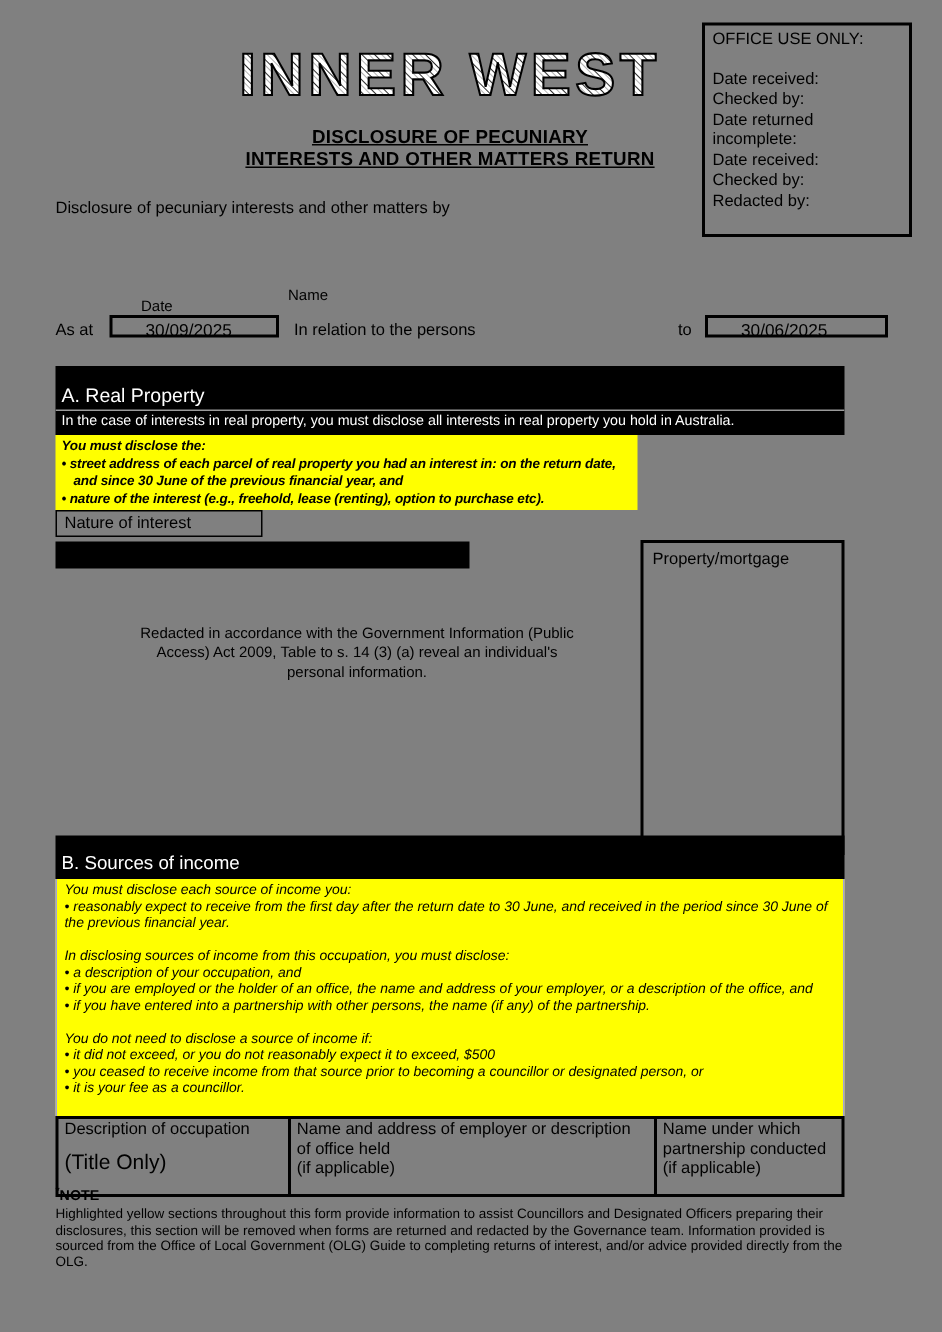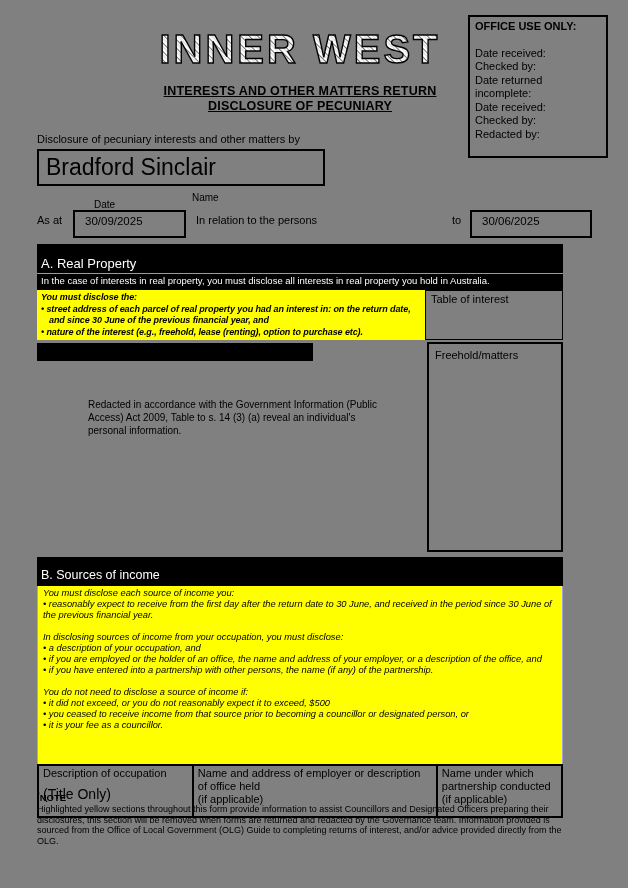--- a/index.html
+++ b/index.html
@@ -13,55 +13,55 @@
 
   
   .logo{position:absolute; left:37px; top:26px; width:526px; text-align:center;}
   .logo svg text{font-family:"Liberation Sans", sans-serif;}
   .doc-title{position:absolute; left:37px; top:84px; width:526px; text-align:center;
     font-size:12.5px; font-weight:bold; line-height:15px; letter-spacing:.2px;}
   .doc-title div{text-decoration:underline;}
 
   .office-box{position:absolute; left:468px; top:15px; width:140px; height:143px;
     border:2px solid var(--ink); padding:3px 5px; font-size:11px; line-height:13.5px;}
-  .office-box .ou-title{font-weight:bold; margin-bottom:13px;}
+  .office-box .ou-title{font-weight:normal; margin-bottom:13px;}
 
   .intro-label{position:absolute; left:37px; top:133px; font-size:11px;}
   .name-box{position:absolute; left:37px; top:149px; width:288px; height:37px;
     border:2px solid var(--ink); font-size:23px; line-height:32px; padding-left:7px;}
   .name-caption{position:absolute; left:192px; top:192px; font-size:10px;}
   .date-caption{position:absolute; left:94px; top:199px; font-size:10px;}
 
   .inline-label{position:absolute; top:214px; font-size:11px;}
   .as-at{left:37px;text-align:right;} .period{left:196px;} .to-lbl{left:452px;}
-  .date-box{position:absolute; top:210px; height:28px; border:2px solid var(--ink);
-    font-size:11.5px; line-height:19px; padding-left:10px;}
+  .date-box{position:absolute; top:210px; height:15px; border:2px solid var(--ink);
+    font-size:11.5px; line-height:19px; padding-left:22px;}
   .db1{left:73px; width:113px;} .db2{left:327px; width:118px;margin-top:48px;} .db3{left:470px; width:122px;}
 
   
   .sec-a{position:absolute; left:37px; top:244px; width:526px;}
   .a-header{background:var(--header-bg); color:var(--header-fg); height:46px; overflow:hidden; padding-top:12px;}
   .a-header .a-title{font-size:13px; line-height:15px; padding-left:4px;}
   .a-header .a-sub{font-size:9.5px; line-height:13px; padding-left:4px; margin-top:2px; border-top:1px solid #9a9a9a;}
-  .a-row1{display:flex; align-items:stretch;}
+  .a-row1{display:flex; align-items:stretch;flex-direction:column;}
   .a-guidance{width:388px; background:var(--highlight); padding:2px 4px;
     font-size:9px; font-weight:bold; font-style:italic; line-height:11.5px; letter-spacing:-0.1px;}
   .a-guidance .hang{padding-left:8px; text-indent:-8px;}
   .a-nature-header{width:138px; border:1px solid var(--ink); padding:2px 5px; font-size:11px;}
   .a-body{display:flex; height:214px;}
-  .a-body-left{width:388px; position:relative;}
+  .a-body-left{width:388px; position:relative;text-align:center;}
   .redaction-bar{position:absolute; left:0; top:3px; width:276px; height:18px; background:var(--ink);}
   .redaction-text{position:absolute; left:51px; top:58px; width:300px; font-size:10px; line-height:13px;}
   .a-body-right{width:136px; margin-left:2px; margin-top:2px; height:210px;
     border:2px solid var(--ink); padding:5px 6px; font-size:11px;}
 
   
   .sec-b{position:absolute; left:37px; top:557px; width:526px;}
   .b-header{background:var(--header-bg); color:var(--header-fg); height:29px; padding:11px 0 0 4px; font-size:12.5px;}
-  .b-guidance{height:178px; background:var(--highlight); border-left:1px solid #a2a2d8; border-right:1px solid #a2a2d8;
+  .b-guidance{height:158px; background:var(--highlight); border-left:1px solid #a2a2d8; border-right:1px solid #a2a2d8;
     padding:2px 5px; font-size:9.3px; font-style:italic; line-height:11px; overflow:hidden;}
   .b-guidance .gap{height:11px;}
   .b-table{display:flex; height:54px; border:2px solid var(--ink);}
   .b-col{padding:1px 4px; font-size:11px; line-height:13px;}
   .b-col1{width:164px;border-radius:16px;}
   .b-col2{width:262px; border-left:2px solid var(--ink);}
   .b-col3{width:134px; border-left:2px solid var(--ink);}
   .b-col1 .col-note{display:block; text-align:left; font-size:14px; margin-top:8px;}
   .col-note{display:block;}
 
@@ -83,36 +83,35 @@
           <rect width="6" height="6" fill="#ffffff"></rect>
           <path d="M0 0H6" stroke="#000000" stroke-width="1.1"></path>
           <path d="M0 3H6" stroke="#aaaaaa" stroke-width="0.6"></path>
         </pattern>
       </defs>
       <text x="145" y="37" text-anchor="middle" font-size="40" font-weight="bold" letter-spacing="3" fill="url(#hatch)" stroke="#000000" stroke-width="1.4">INNER WEST</text>
     </svg>
   </div>
 
   <div class="doc-title">
+    <div>DISCLOSURE OF PECUNIARY</div>
     <div>INTERESTS AND OTHER MATTERS RETURN</div>
-    <div>DISCLOSURE OF PECUNIARY</div>
   </div>
 
   <div class="office-box">
     <div class="ou-title">OFFICE USE ONLY:</div>
     <div>Date received:</div>
     <div>Checked by:</div>
     <div>Date returned incomplete:</div>
     <div>Date received:</div>
     <div>Checked by:</div>
     <div>Redacted by:</div>
   </div>
 
   <div class="intro-label">Disclosure of pecuniary interests and other matters by</div>
-  <div class="name-box">Bradford Sinclair</div>
   <div class="name-caption">Name</div>
   <div class="date-caption">Date</div>
 
   <span class="inline-label as-at">As at</span>
   <div class="date-box db1">30/09/2025</div>
   <span class="inline-label period">In relation to the persons</span>
   <div class="date-box db2">01/07/2024</div>
   <span class="inline-label to-lbl">to</span>
   <div class="date-box db3">30/06/2025</div>
 
@@ -120,38 +119,38 @@
     <div class="a-header">
       <div class="a-title">A. Real Property</div>
       <div class="a-sub">In the case of interests in real property, you must disclose all interests in real property you hold in Australia.</div>
     </div>
     <div class="a-row1">
       <div class="a-guidance">
         <div>You must disclose the:</div>
         <div class="hang">• street address of each parcel of real property you had an interest in: on the return date, and since 30 June of the previous financial year, and</div>
         <div class="hang">• nature of the interest (e.g., freehold, lease (renting), option to purchase etc).</div>
       </div>
-      <div class="a-nature-header">Table of interest</div>
+      <div class="a-nature-header">Nature of interest</div>
     </div>
     <div class="a-body">
       <div class="a-body-left">
         <div class="redaction-bar"></div>
         <div class="redaction-text">Redacted in accordance with the Government Information (Public Access) Act 2009, Table to s. 14 (3) (a) reveal an individual's personal information.</div>
       </div>
-      <div class="a-body-right">Freehold/matters</div>
+      <div class="a-body-right">Property/mortgage</div>
     </div>
   </div>
 
   <div class="sec-b">
     <div class="b-header">B. Sources of income</div>
     <div class="b-guidance">
       <div>You must disclose each source of income you:</div>
       <div>• reasonably expect to receive from the first day after the return date to 30 June, and received in the period since 30 June of the previous financial year.</div>
       <div class="gap"></div>
-      <div>In disclosing sources of income from your occupation, you must disclose:</div>
+      <div>In disclosing sources of income from this occupation, you must disclose:</div>
       <div>• a description of your occupation, and</div>
       <div>• if you are employed or the holder of an office, the name and address of your employer, or a description of the office, and</div>
       <div>• if you have entered into a partnership with other persons, the name (if any) of the partnership.</div>
       <div class="gap"></div>
       <div>You do not need to disclose a source of income if:</div>
       <div>• it did not exceed, or you do not reasonably expect it to exceed, $500</div>
       <div>• you ceased to receive income from that source prior to becoming a councillor or designated person, or</div>
       <div>• it is your fee as a councillor.</div>
     </div>
     <div class="b-table">

